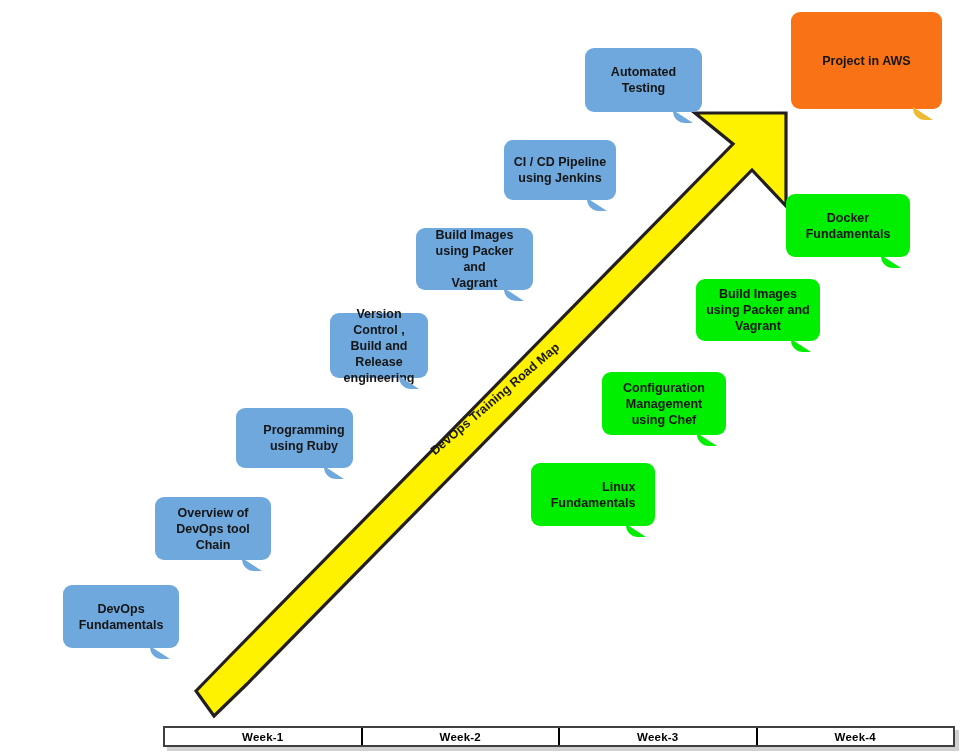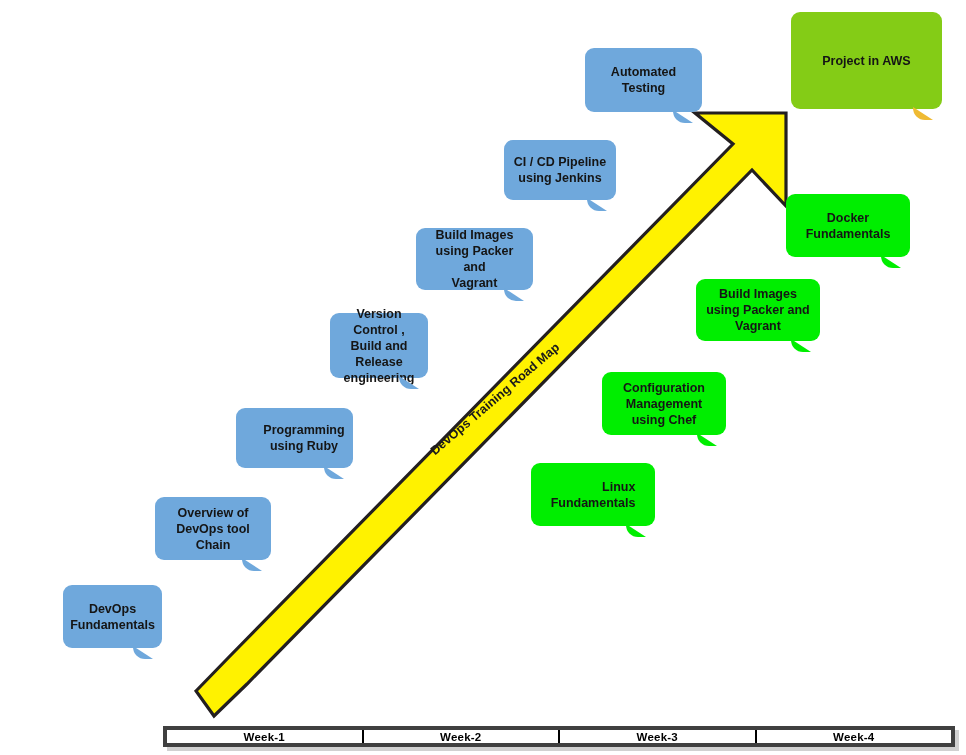--- a/index.html
+++ b/index.html
@@ -53,21 +53,21 @@
     text-align: center;
     font-size: 12.5px;
     font-weight: bold;
     line-height: 1.28;
     color: #151515;
     padding: 4px 8px;
     white-space: pre-line;
   }
   .bubble.blue  { background: #6FA8DC; }
   .bubble.green { background: #00EE00; }
-  .bubble.gold  { background: #84cc16; }
+  .bubble.gold  { background: #f97316; }
 
   
   .bubble .tail {
     position: absolute;
     right: 9px;
     bottom: -11px;
     width: 0;
     height: 0;
     border-style: solid;
     border-width: 13px 0 0 20px;
@@ -79,21 +79,21 @@
 
   
   #timeline {
     position: absolute;
     left: 163px;
     top: 726px;
     width: 792px;
     height: 21px;
     display: flex;
     box-sizing: border-box;
-    border: 4px solid #404040;
+    border: 2px solid #404040;
     background: #ffffff;
     box-shadow: 4px 4px 0 rgba(0,0,0,0.18);
   }
   .week-cell {
     flex: 1 1 0;
     box-sizing: border-box;
     border-right: 2px solid #000000;
     display: flex;
     align-items: center;
     justify-content: center;
@@ -108,21 +108,21 @@
 </head>
 <body>
 
 <div id="canvas">
 
   <svg id="arrow-layer" viewBox="0 0 966 755" width="966" height="755" xmlns="http://www.w3.org/2000/svg">
     <polygon points="196,691 229,657 733,144 695,113 786,113 786,206 752,170 247,684 214,716" fill="#FFF200" stroke="#231F20" stroke-width="3.2" stroke-linejoin="miter"></polygon>
   </svg>
   <div id="arrow-label">DevOps Training Road Map</div>
 
-  <div class="bubble blue" style="left:63px;  top:585px; width:99px; height:63px;">
+  <div class="bubble blue" style="left:63px;  top:585px; width:116px; height:63px;">
     <span>DevOps
 Fundamentals</span>
     <span class="tail"></span>
   </div>
 
   <div class="bubble blue" style="left:155px; top:497px; width:116px; height:63px;">
     <span>Overview of
 DevOps tool
 Chain</span>
     <span class="tail"></span>

